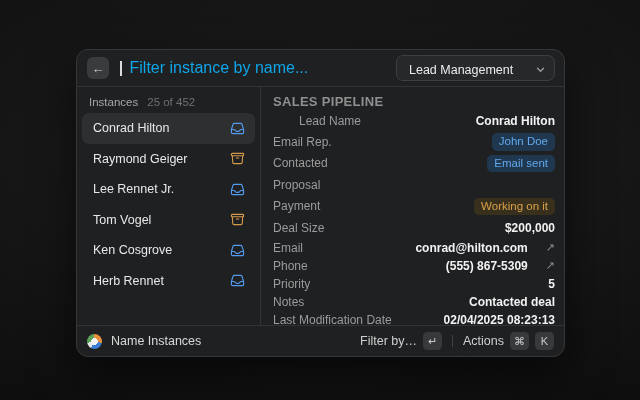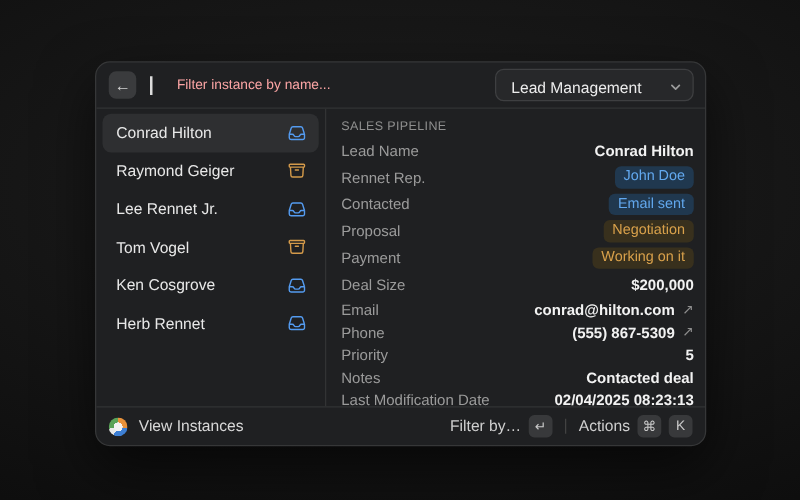--- a/index.html
+++ b/index.html
@@ -23,21 +23,21 @@
     flex:0 0 37px; display:flex; align-items:center;
     padding:0 9px 0 10px; border-bottom:1px solid #323334;
   }
   .back-btn {
     width:22px; height:22px; border-radius:6px; background:#3a3b3d;
     display:flex; align-items:center; justify-content:center;
     color:#d2d2d2; font-size:13px; cursor:pointer; flex:0 0 auto;
   }
   .search-area { display:flex; align-items:center; flex:1; height:100%; cursor:text; }
   .caret { width:1.5px; height:15px; background:#dcdcdc; margin-left:11px; }
-  .placeholder { margin-left:20px; color:#fca5a5; font-size:11px; }
+  .placeholder { margin-left:8px; color:#0ea5e9; font-size:16px; }
   .dropdown {
     flex:0 0 auto; width:159px; height:26px; border-radius:7px;
     background:#27282a; border:1px solid #3e3f41;
     display:flex; align-items:center; justify-content:space-between;
     padding:4px 9px 0 12px; cursor:pointer;
   }
   .dropdown-label { color:#ececec; font-size:12.5px; }
   .chev { display:flex; align-items:center; }
   .chev svg { stroke:#9b9b9b; }
   
@@ -60,32 +60,32 @@
   }
   .litem.selected { background:#2e2f31; }
   .litem .iic { display:flex; align-items:center; }
   .iic svg { fill:none; stroke-width:1.8; stroke-linecap:round; stroke-linejoin:round; }
   .ic-blue svg { stroke:#549bf0; }
   .ic-orange svg { stroke:#d49a4a; }
   
   .detail { flex:1; padding:4px 9px 0 12px; overflow:hidden; }
   .dsection {
     height:20px; display:flex; align-items:center;
-    color:#8f8f8f; font-size:10px; font-weight:400; letter-spacing:0.3px;
+    color:#8f8f8f; font-size:13px; font-weight:700; letter-spacing:0.3px;
   }
   .drow { display:flex; align-items:center; justify-content:space-between; }
-  .h20 { height:20px; } .h21 { height:21.5px; } .h18 { height:18px; }
+  .h20 { height:20px;margin-left:26px; } .h21 { height:21.5px; } .h18 { height:18px; }
   .dlabel { color:#9b9b9b; font-size:12px; }
   .dvalue { color:#f2f2f2; font-size:12px; font-weight:600; }
   .badge {
     font-size:11.5px; font-weight:500; padding:3px 7px; border-radius:5px; line-height:1;
   }
   .badge-blue { background:#20384f; color:#62a8ee; }
   .badge-orange { background:#38301d; color:#d9a14b; }
-  .linkval { display:flex; align-items:center; gap:6px; cursor:pointer; }
+  .linkval { display:flex; align-items:center; gap:18px; cursor:pointer; }
   .ext-arrow { color:#8e8e8e; font-size:11px; font-weight:400; }
   
   .footer {
     flex:0 0 31px; border-top:1px solid #323334;
     display:flex; align-items:center; padding:0 10px; gap:9px;
   }
   .logo {
     width:15px; height:15px; border-radius:50%;
     background:
       radial-gradient(circle at 50% 50%, #f2f2f2 0 33%, rgba(0,0,0,0) 34%),
@@ -122,20 +122,24 @@
           <svg width="9" height="6" viewBox="0 0 10 7" fill="none" stroke-width="1.6" stroke-linecap="round" stroke-linejoin="round">
               <path d="M1.5 1.5 L5 5 L8.5 1.5"></path>
             </svg>
         </span>
       </div>
     </div>
 
     <div class="content">
 
       <div class="listpane">
+        <div class="list-header">
+          <span class="list-title">Instances</span>
+          <span class="list-count">25 of 452</span>
+        </div>
         <div class="list-items">
 
           <div class="litem selected">
             <span>Conrad Hilton</span>
             <span class="iic ic-blue">
               <svg width="15" height="15" viewBox="0 0 24 24">
                   <path d="M2.25 13.5h3.86a2.25 2.25 0 0 1 2.01 1.24l.26.51a2.25 2.25 0 0 0 2.01 1.25h3.22a2.25 2.25 0 0 0 2.01-1.25l.26-.51a2.25 2.25 0 0 1 2.01-1.24h3.86m-19.5.34V18a2.25 2.25 0 0 0 2.25 2.25h15A2.25 2.25 0 0 0 21.75 18v-4.16c0-.23-.03-.45-.1-.66L19.24 5.34a2.25 2.25 0 0 0-2.15-1.59H6.91a2.25 2.25 0 0 0-2.15 1.59L2.35 13.18a2.3 2.3 0 0 0-.1.66z"></path>
                 </svg>
             </span>
           </div>
@@ -190,30 +194,29 @@
       </div>
 
       <div class="detail">
         <div class="dsection">SALES PIPELINE</div>
 
         <div class="drow h20">
           <span class="dlabel">Lead Name</span>
           <span class="dvalue">Conrad Hilton</span>
         </div>
         <div class="drow h21">
-          <span class="dlabel">Rennet Rep.</span>
+          <span class="dlabel">Email Rep.</span>
           <span class="badge badge-blue">John Doe</span>
         </div>
         <div class="drow h21">
           <span class="dlabel">Contacted</span>
           <span class="badge badge-blue">Email sent</span>
         </div>
         <div class="drow h21">
           <span class="dlabel">Proposal</span>
-          <span class="badge badge-orange">Negotiation</span>
         </div>
         <div class="drow h21">
           <span class="dlabel">Payment</span>
           <span class="badge badge-orange">Working on it</span>
         </div>
         <div class="drow h21">
           <span class="dlabel">Deal Size</span>
           <span class="dvalue">$200,000</span>
         </div>
         <div class="drow h18">
@@ -241,21 +244,21 @@
         <div class="drow h18">
           <span class="dlabel">Last Modification Date</span>
           <span class="dvalue">02/04/2025 08:23:13</span>
         </div>
       </div>
 
     </div>
 
     <div class="footer">
       <div class="logo"></div>
-      <span class="view-label">View Instances</span>
+      <span class="view-label">Name Instances</span>
       <div class="foot-right">
         <div class="hint-group">
           <span class="hint-label">Filter by…</span>
           <span class="key">↵</span>
         </div>
         <div class="vsep"></div>
         <div class="hint-group">
           <span class="hint-label">Actions</span>
           <span class="key">⌘</span>
           <span class="key">K</span>

